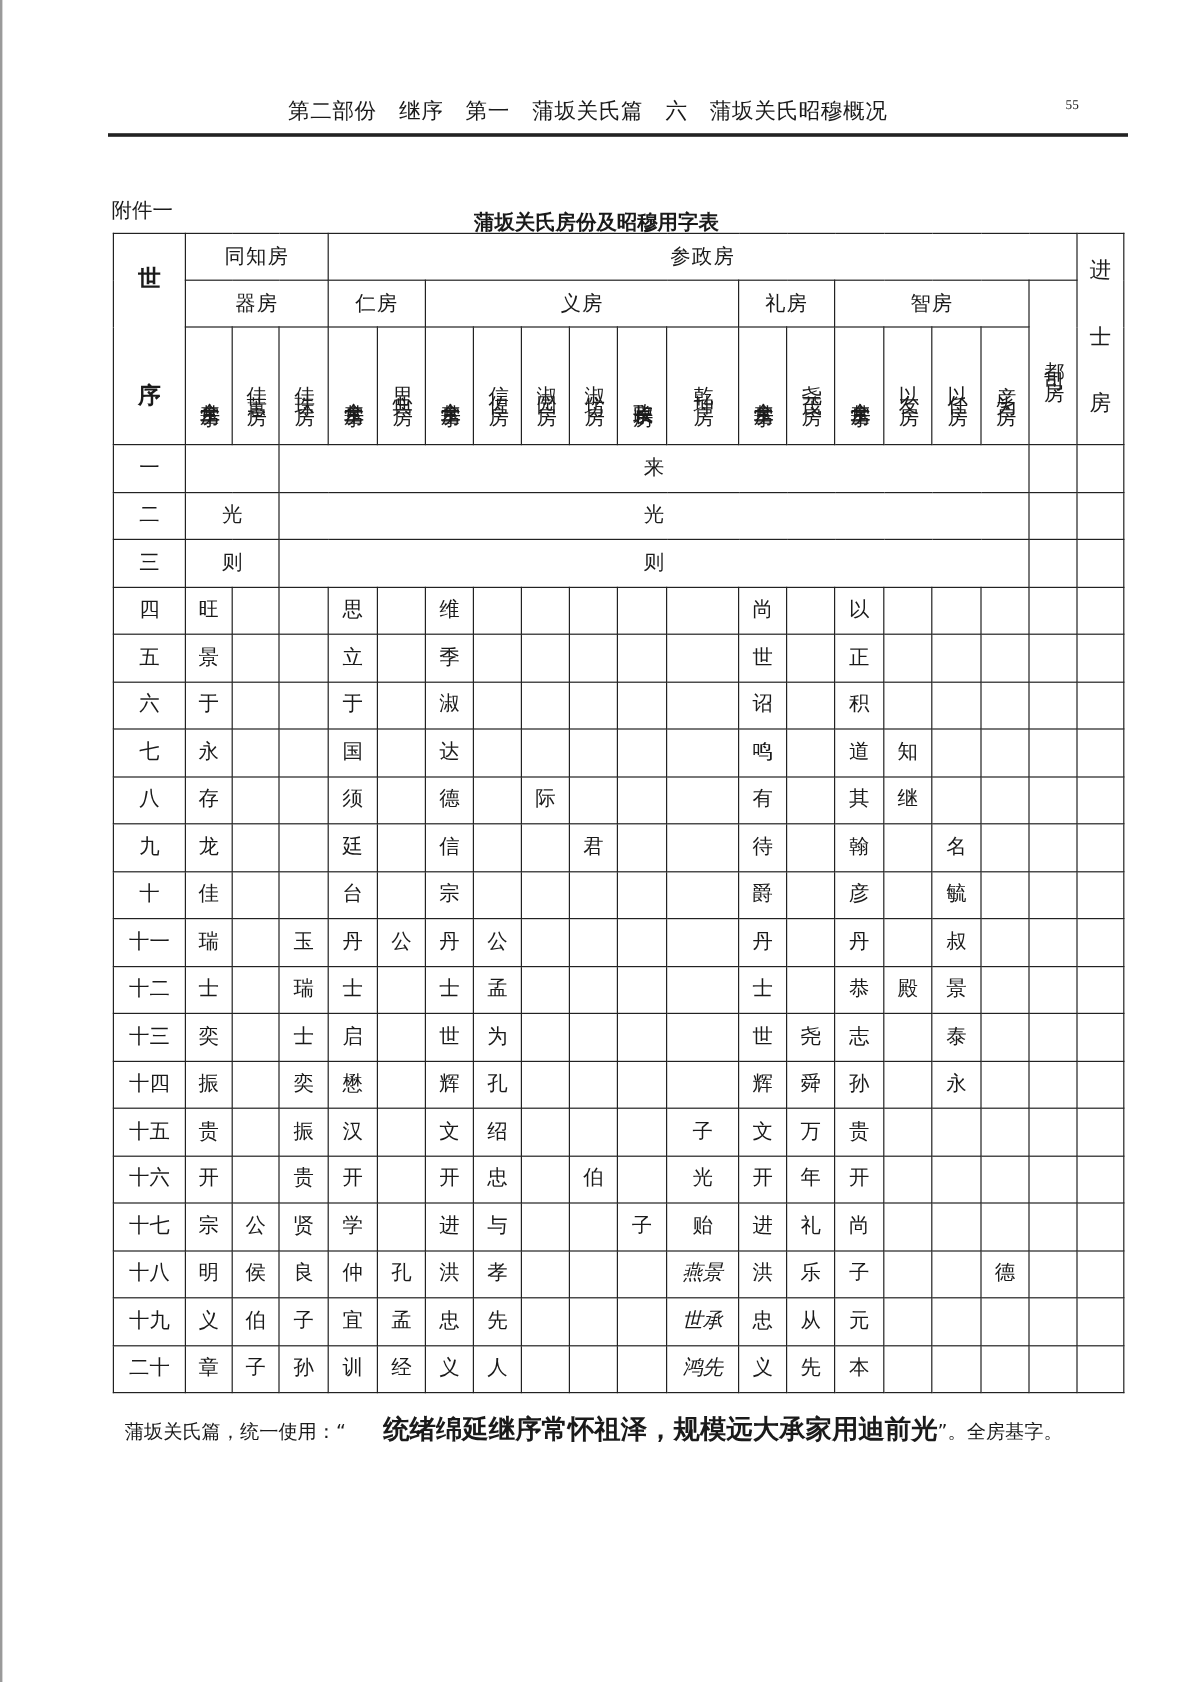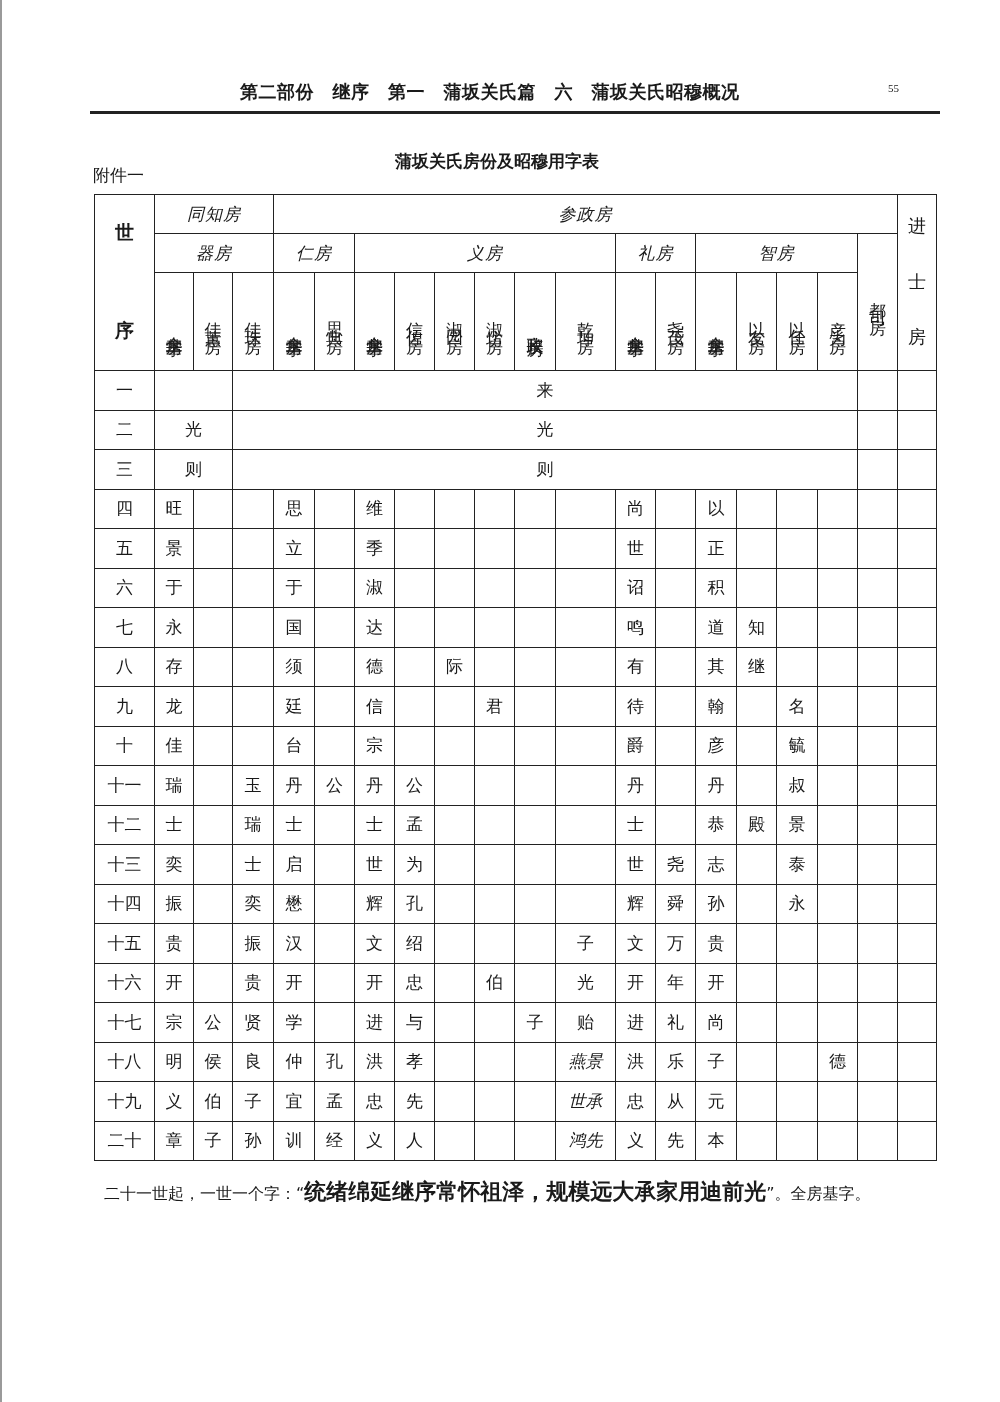--- a/index.html
+++ b/index.html
@@ -2,56 +2,56 @@
 <html><head>
 <meta charset="utf-8">
 <style>
   html, body { margin: 0; padding: 0; background: #ffffff; }
   body {
     width: 1000px; height: 1402px; position: relative; overflow: hidden;
     font-family: "DejaVu Sans", "Liberation Sans", sans-serif; color: #1a1a1a;
   }
   .page-edge { position: absolute; left: 0; top: 0; width: 2px; height: 1402px; background: #9a9a9a; }
   .running-head {
-    position: absolute; left: 240px; top: 80px; font-size: 18px; font-weight: bold;
+    position: absolute; left: 240px; top: 80px; font-size: 18px; font-weight: normal;
     letter-spacing: 0.5px; white-space: pre; text-align: right;
   }
   .page-number { position: absolute; left: 888px; top: 82px; font-size: 11px; font-family: "Liberation Serif", serif; }
   .head-rule { position: absolute; left: 90px; top: 111px; width: 850px; height: 3px; background: #222; }
   .attachment-label { position: absolute; left: 93px; top: 164px; font-size: 17px; }
-  .table-title { position: absolute; left: 395px; top: 150px; font-size: 17px; font-weight: bold; text-align: center; }
+  .table-title { position: absolute; left: 395px; top: 174px; font-size: 17px; font-weight: bold; text-align: center; }
 
   table.genealogy {
     position: absolute; left: 94px; top: 194px;
     border-collapse: collapse; table-layout: fixed;
     border: 1.5px solid #222;
   }
   table.genealogy td {
     border: 1.2px solid #222; text-align: center; vertical-align: middle;
     padding: 0; font-size: 17px; line-height: 1; overflow: hidden;
   }
   .hr1 td { height: 38px; }
   .hr2 td { height: 38px; }
   .hr3 td { height: 97px; }
-  .grp { font-size: 17px; letter-spacing: 1px; font-style: italic; }
+  .grp { font-size: 17px; letter-spacing: 1px; }
   .vert {
     writing-mode: vertical-rl; text-orientation: upright;
     font-size: 17px; letter-spacing: 1px; line-height: 1; margin: 0 auto; display: inline-block;
   }
   .vert-spaced { letter-spacing: 8px; }
   .gen-label { font-size: 18px; }
   .shi-xu { display: flex; flex-direction: column; align-items: center; justify-content: space-between; height: 155px; padding: 18px 0 20px; box-sizing: border-box; font-size: 19px; font-weight: bold; }
   .jinshi { display: flex; flex-direction: column; align-items: center; justify-content: space-between; height: 155px; padding: 12px 0 14px; box-sizing: border-box; font-size: 18px; }
   tr.dr td { height: 38.5px; font-size: 17px; }
   td.wide-word { letter-spacing: 0; font-style: italic; }
   td.span-cell { text-align: center; padding-left: 0; }
   .footer-note {
     position: absolute; left: 104px; top: 1175px; width: 850px; font-size: 16px; line-height: 34px;
   }
-  .footer-note .motto { font-size: 22px; font-weight: bold; }
+  .footer-note .motto { font-size: 22px; font-weight: bold; margin-left: 31px; }
 </style>
 </head>
 <body>
 
 <div class="page-edge"></div>
 
 <div class="running-head">第二部份　继序　第一　蒲坂关氏篇　六　蒲坂关氏昭穆概况</div>
 <div class="page-number">55</div>
 <div class="head-rule"></div>
 
@@ -522,14 +522,14 @@
         <td></td>
         <td></td>
         <td></td>
         <td></td>
         <td></td>
       </tr>
     </tbody>
 </table>
 
 <div class="footer-note">
-  <span>二十一世起，一世一个字：“</span><span class="motto">统绪绵延继序常怀祖泽，规模远大承家用迪前光</span><span>”。全房基字。</span>
+  <span>蒲坂关氏篇，统一使用：“</span><span class="motto">统绪绵延继序常怀祖泽，规模远大承家用迪前光</span><span>”。全房基字。</span>
 </div>
 
 </body></html>

